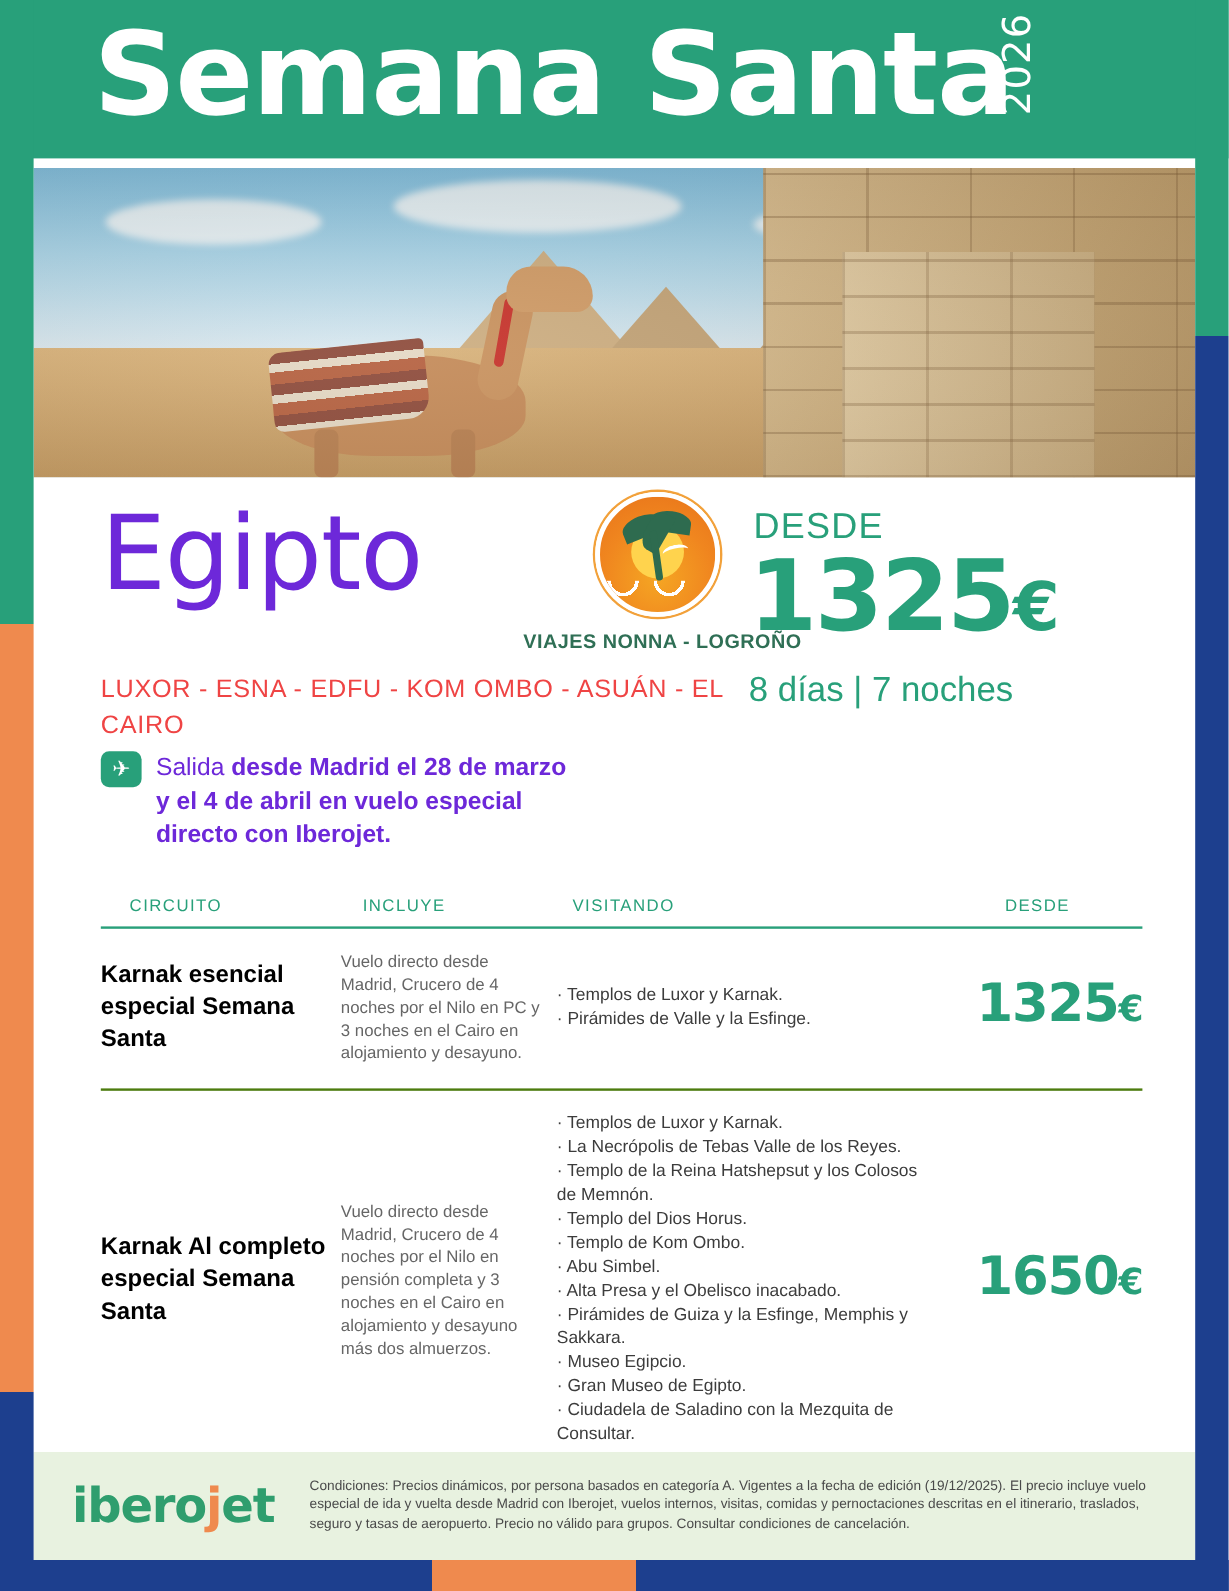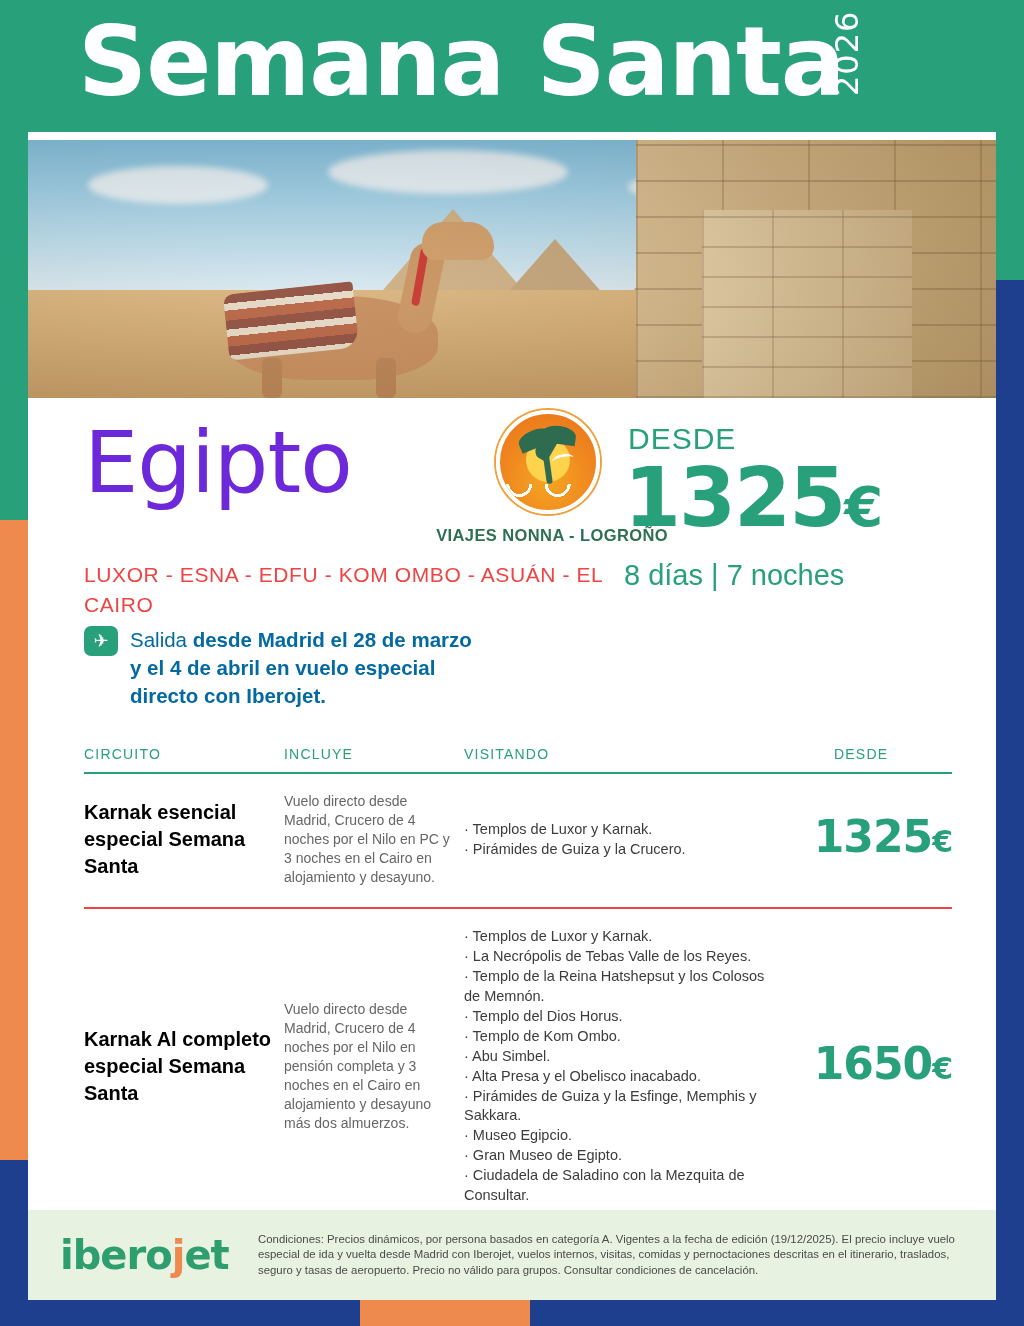--- a/index.html
+++ b/index.html
@@ -268,41 +268,41 @@
   .departure {
     position: absolute; left: 56px; top: 228px; width: 560px;
     display: flex; gap: 12px;
   }
   .departure .plane-badge {
     width: 34px; height: 30px; border-radius: 7px; background: #28a07a;
     color: #ffffff; font-size: 18px; line-height: 30px; text-align: center;
     flex: 0 0 auto;
   }
   .departure .dep-text {
-    font-size: 20.5px; line-height: 28px; color: #0369a1;
+    font-size: 20.5px; line-height: 28px; color: #6d28d9;
   }
   .departure .dep-text b { font-weight: bold; }
 
   
   .table {
     position: absolute; left: 56px; top: 348px; width: 868px;
   }
   .thead {
     display: flex; font-size: 14px; letter-spacing: 1.2px; color: #28a07a;
     padding-bottom: 10px;
     border-bottom: 2px solid #28a07a;
   }
-  .col-circuito { width: 200px; }
+  .col-circuito { width: 200px; margin-left: 24px; }
   .col-incluye  { width: 180px; }
   .col-visitando{ width: 330px; }
   .col-desde    { width: 158px; text-align: left; padding-left: 40px; }
 
   .trow {
     display: flex; padding: 18px 0 20px 0;
-    border-bottom: 2px solid #ef4444;
+    border-bottom: 2px solid #4d7c0f;
     align-items: flex-start;
   }
   .trow:last-child { border-bottom: 2px solid #28a07a; }
   .cell-circuito {
     width: 200px; font-size: 20px; line-height: 27px; color: #000000; font-weight: bold;
     padding-right: 12px;
   }
   .cell-incluye {
     width: 180px; font-size: 14px; line-height: 19px; color: #666666;
     padding-right: 14px;
@@ -431,21 +431,21 @@
         <div class="col-visitando">VISITANDO</div>
         <div class="col-desde">DESDE</div>
       </div>
 
       <div class="trow row1">
         <div class="cell-circuito">Karnak esencial especial Semana Santa</div>
         <div class="cell-incluye">Vuelo  directo desde Madrid, Crucero de 4 noches por el Nilo en PC y 3 noches en el Cairo en alojamiento y desayuno.</div>
         <div class="cell-visitando">
           <ul>
               <li>· Templos de Luxor y Karnak.</li>
-              <li>· Pirámides de Guiza y la Crucero.</li>
+              <li>· Pirámides de Valle y la Esfinge.</li>
             </ul>
         </div>
         <div class="cell-desde">
           <span>1325</span><span class="cur">€</span>
         </div>
       </div>
 
       <div class="trow row2">
         <div class="cell-circuito">Karnak Al completo especial Semana Santa</div>
         <div class="cell-incluye">Vuelo  directo desde Madrid, Crucero de 4 noches por el Nilo en pensión completa y 3 noches en el Cairo en alojamiento y desayuno más dos almuerzos.</div>

